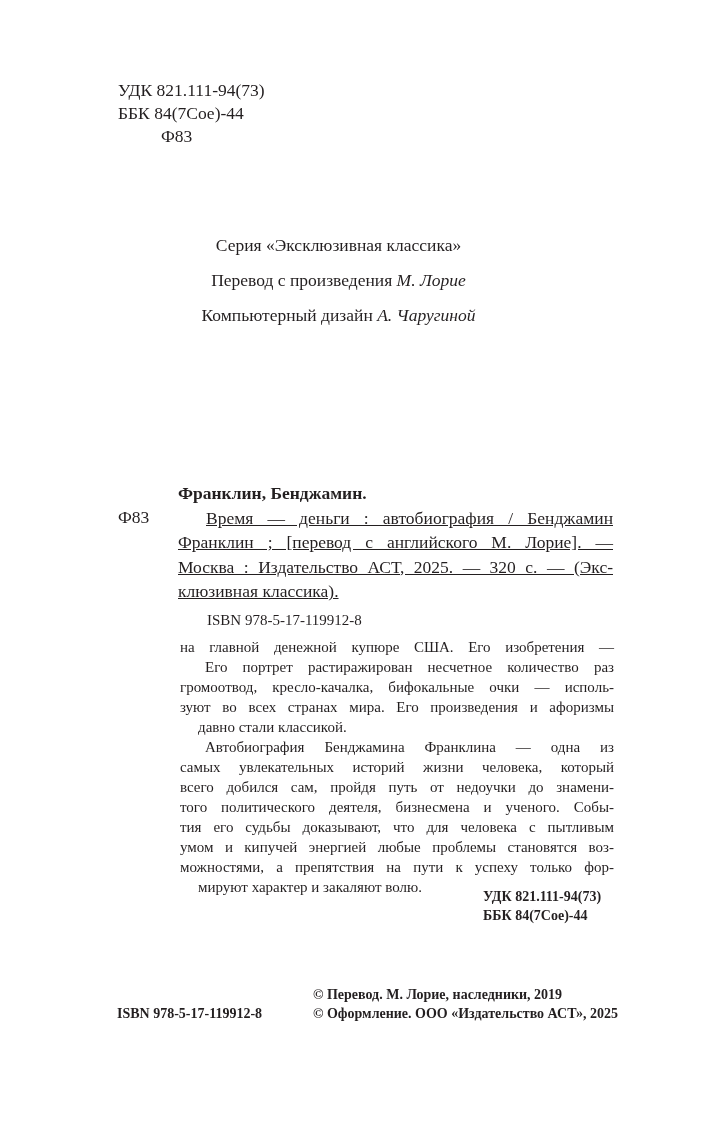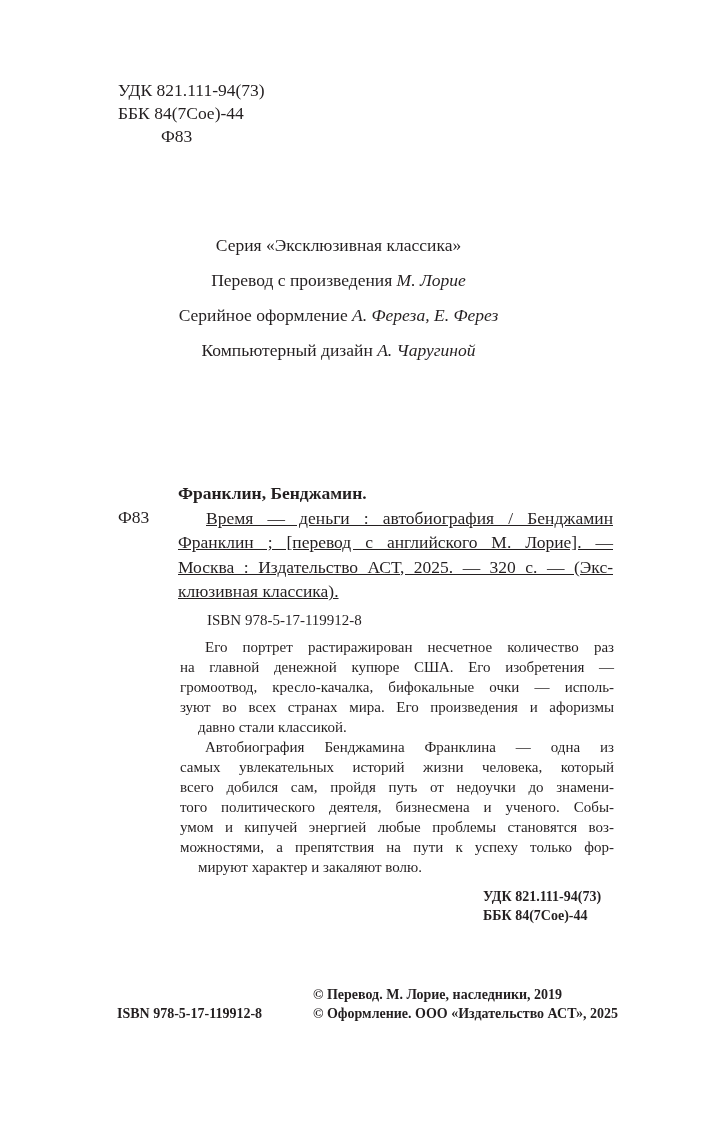--- a/index.html
+++ b/index.html
@@ -118,53 +118,50 @@
   <div class="line indent">Ф83</div>
 </div>
 
 <div class="abs credits">
   <div class="line">Серия «Эксклюзивная классика»</div>
   <div class="line">
     <span>Перевод с произведения</span>
     <i>М. Лорие</i>
   </div>
   <div class="line">
-    <span>Серийное оформление</span>
-    <i>А. Фереза, Е. Ферез</i>
-  </div>
-  <div class="line">
     <span>Компьютерный дизайн</span>
     <i>А. Чаругиной</i>
   </div>
 </div>
 
 <div class="abs cipher-left">Ф83</div>
 
 <div class="abs biblio">
   <div class="author">Франклин, Бенджамин.</div>
   <div class="desc">
     <span class="l" style="padding-left:28px;">Время — деньги : автобиография / Бенджамин</span>
     <span class="l">Франклин ; [перевод с английского М. Лорие]. —</span>
     <span class="l">Москва : Издательство АСТ, 2025. — 320 с. — (Экс-</span>
     <span class="l last">клюзивная классика).</span>
   </div>
 </div>
 
 <div class="abs isbn-inner">ISBN 978-5-17-119912-8</div>
 
 <div class="abs annotation">
+  <span class="l">на главной денежной купюре США. Его изобретения —</span>
   <span class="l ind">Его портрет растиражирован несчетное количество раз</span>
-  <span class="l">на главной денежной купюре США. Его изобретения —</span>
   <span class="l">громоотвод, кресло-качалка, бифокальные очки — исполь-</span>
   <span class="l">зуют во всех странах мира. Его произведения и афоризмы</span>
   <span class="l last">давно стали классикой.</span>
   <span class="l ind">Автобиография Бенджамина Франклина — одна из</span>
   <span class="l">самых увлекательных историй жизни человека, который</span>
   <span class="l">всего добился сам, пройдя путь от недоучки до знамени-</span>
   <span class="l">того политического деятеля, бизнесмена и ученого. Собы-</span>
+  <span class="l">тия его судьбы доказывают, что для человека с пытливым</span>
   <span class="l">умом и кипучей энергией любые проблемы становятся воз-</span>
   <span class="l">можностями,  а препятствия на пути к успеху только фор-</span>
   <span class="l last">мируют характер и закаляют волю.</span>
 </div>
 
 <div class="abs udk-right">
   <div>УДК 821.111-94(73)</div>
   <div>ББК 84(7Сое)-44</div>
 </div>
 

